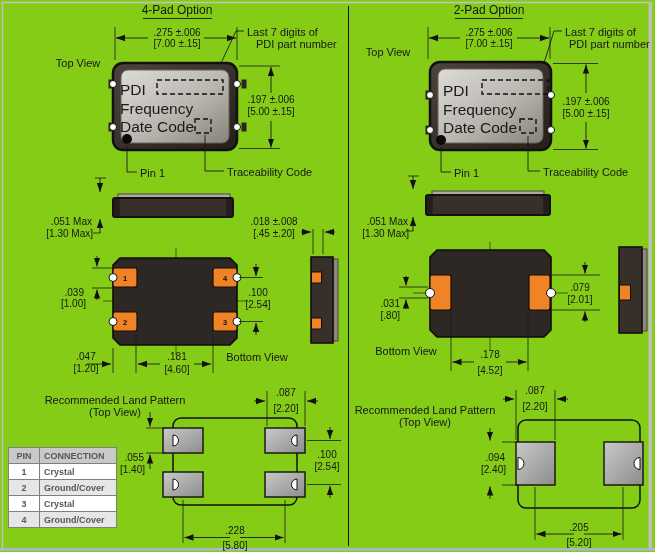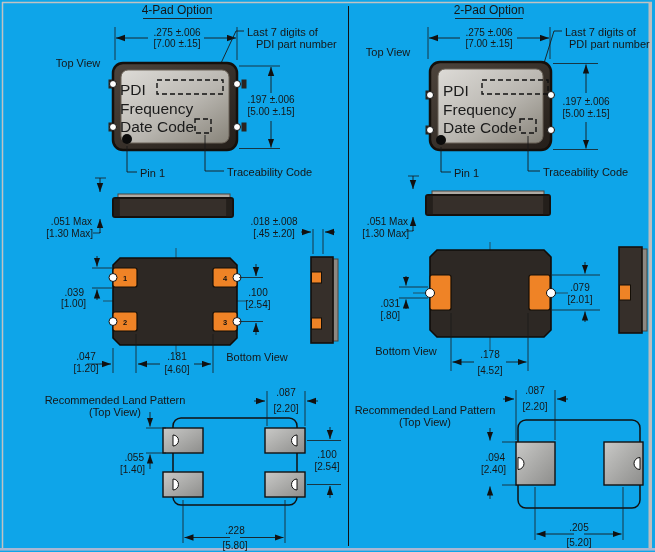--- a/index.html
+++ b/index.html
@@ -1,16 +1,16 @@
 <!DOCTYPE html>
 <html><head>
 <meta charset="utf-8">
 <style>
   html,body{margin:0;padding:0;background:#fff;}
-  .page{position:relative;width:655px;height:552px;background:#0ea5e9;overflow:hidden;
+  .page{position:relative;width:655px;height:552px;background:#84cc16;overflow:hidden;
         font-family:"Liberation Sans",sans-serif;}
   svg{position:absolute;left:0;top:0;}
   svg text{fill:#161616;font-family:"Liberation Sans",sans-serif;}
   .dim{font-size:10px;}
   .lbl{font-size:11px;}
   .ttl{font-size:12px;}
   .pkgtxt{font-size:15.5px;fill:#1b1b1b;}
   .padnum{font-size:7.5px;font-weight:bold;fill:#111;}
   .dimline{stroke:#1a1a1a;stroke-width:0.9;fill:none;}
   .extline{stroke:#1a1a1a;stroke-width:0.8;fill:none;}
@@ -380,13 +380,37 @@
       <line x1="535" y1="487" x2="535" y2="540" class="extline"></line>
       <line x1="623" y1="487" x2="623" y2="540" class="extline"></line>
       <line x1="574" y1="534" x2="536.5" y2="534" class="dimline" marker-end="url(#arr)"></line>
       <line x1="584" y1="534" x2="621.5" y2="534" class="dimline" marker-end="url(#arr)"></line>
       <text class="dim" x="579" y="530.5" text-anchor="middle">.205</text>
       <text class="dim" x="579" y="546" text-anchor="middle">[5.20]</text>
     </g>
   </g>
 </svg>
 
+<table class="pin-table">
+  <tbody>
+        <tr>
+    <th class="c">PIN</th>
+    <th>CONNECTION</th>
+  </tr>
+  <tr class="w">
+    <td class="c">1</td>
+    <td class="n">Crystal</td>
+  </tr>
+  <tr class="alt">
+    <td class="c">2</td>
+    <td class="n">Ground/Cover</td>
+  </tr>
+  <tr class="w">
+    <td class="c">3</td>
+    <td class="n">Crystal</td>
+  </tr>
+  <tr class="alt">
+    <td class="c">4</td>
+    <td class="n">Ground/Cover</td>
+  </tr>
+</tbody>
+    </table>
 </div>
 
 </body></html>

